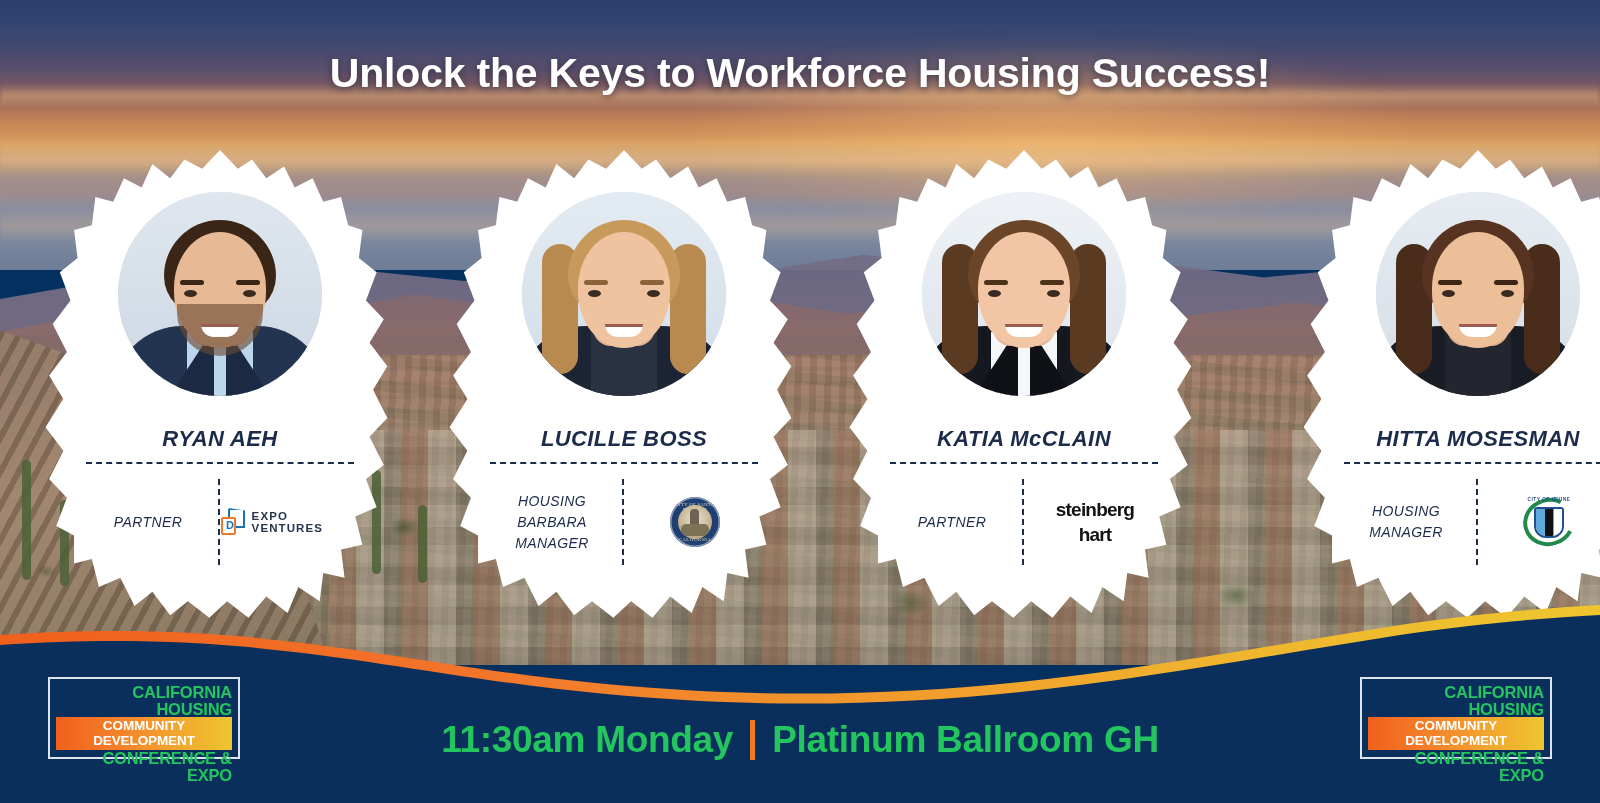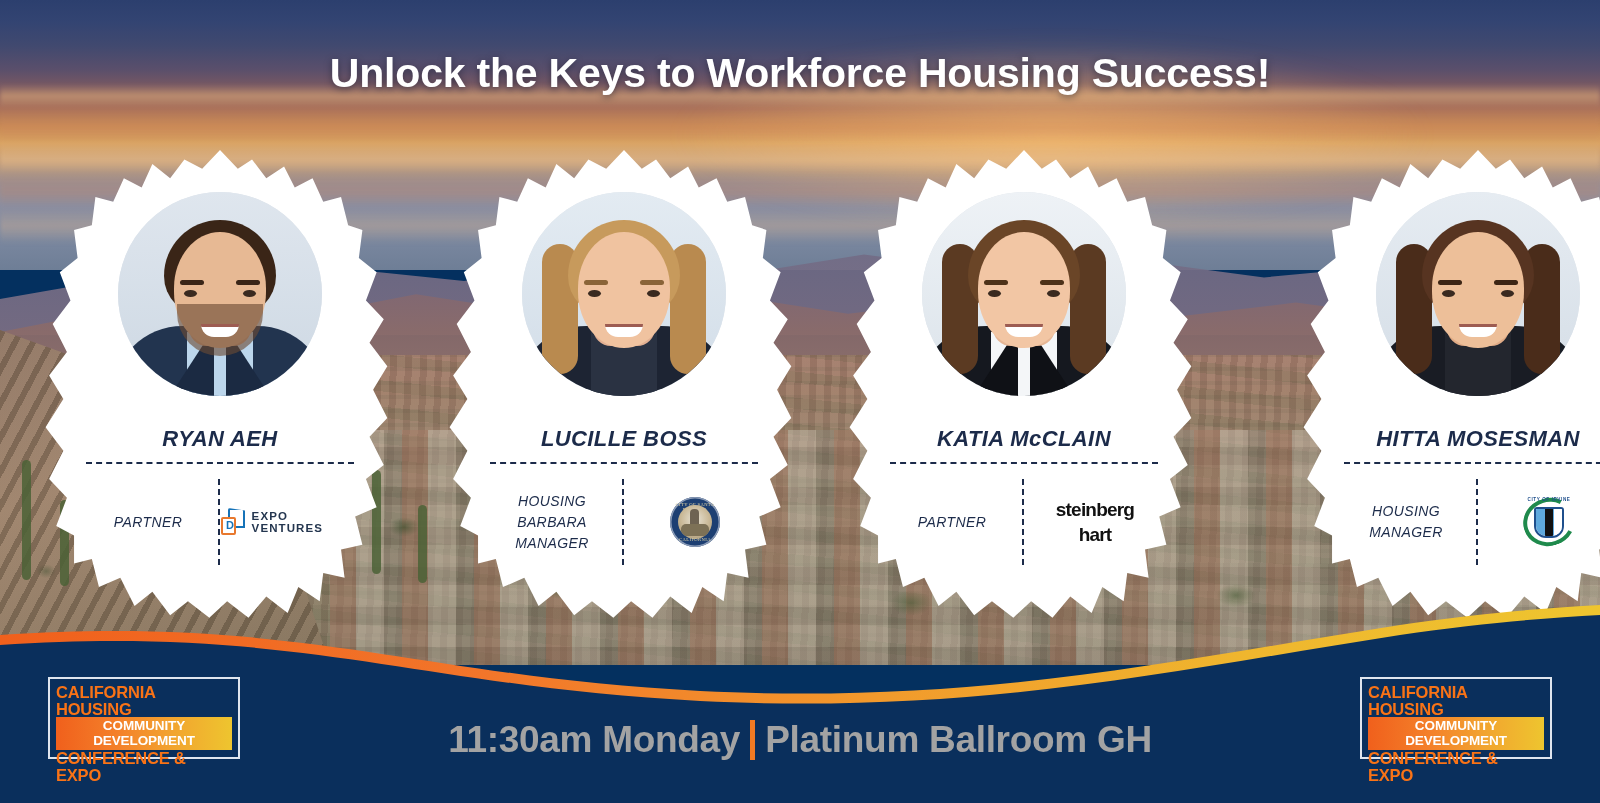--- a/index.html
+++ b/index.html
@@ -235,34 +235,34 @@
   .ir-text { position:absolute; left:0; top:-1px; width:100%; text-align:center;
     font-size:4.6px; font-weight:bold; color:#1f4f8c; letter-spacing:.6px; }
 
   
   .wave { position:absolute; left:0; bottom:0; width:1600px; height:200px; }
 
   
   .bottombar { position:absolute; left:0; bottom:0; width:100%; height:140px; }
   .bottom-text {
     position:absolute; left:0; bottom:42px; width:100%; text-align:center;
-    color:#a3a3a3; font-size:37px; font-weight:bold; letter-spacing:-.3px;
-    display:flex; align-items:center; justify-content:center; gap:10px;
+    color:#22c55e; font-size:37px; font-weight:bold; letter-spacing:-.3px;
+    display:flex; align-items:center; justify-content:center; gap:17px;
   }
   .pipe { width:5px; height:40px; background:#f07a24; display:inline-block; }
 
   .logo-badge {
     position:absolute; bottom:44px; width:192px; height:82px;
     border:2px solid #dfe5ee; padding:5px 6px;
     display:flex; flex-direction:column; justify-content:space-between;
   }
   .logo-left { left:48px; }
   .logo-right { right:48px; }
-  .lb-1, .lb-3 { color:#f97316; font-size:16.5px; font-weight:bold;
-    letter-spacing:-.2px; text-align:left; line-height:1; }
+  .lb-1, .lb-3 { color:#22c55e; font-size:16.5px; font-weight:bold;
+    letter-spacing:-.2px; text-align:right; line-height:1; }
   .lb-2 {
     background:linear-gradient(90deg,#f0601c 0%,#f4802a 35%,#f2a32f 65%,#eec52f 100%);
     color:#ffffff; font-size:13.5px; font-weight:bold; text-align:center;
     letter-spacing:-.1px; padding:2px 0; line-height:1.08;
   }
 </style>
 </head>
 <body>
 
 <div class="banner">

